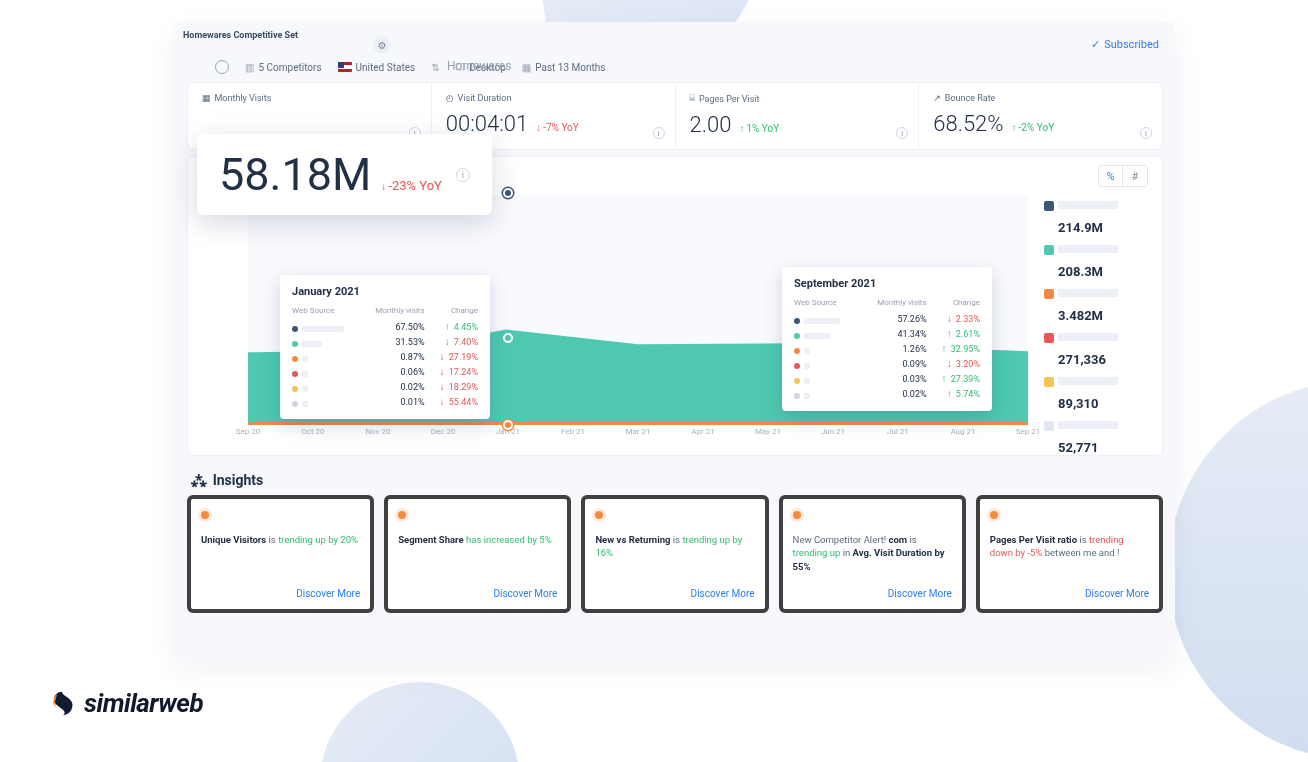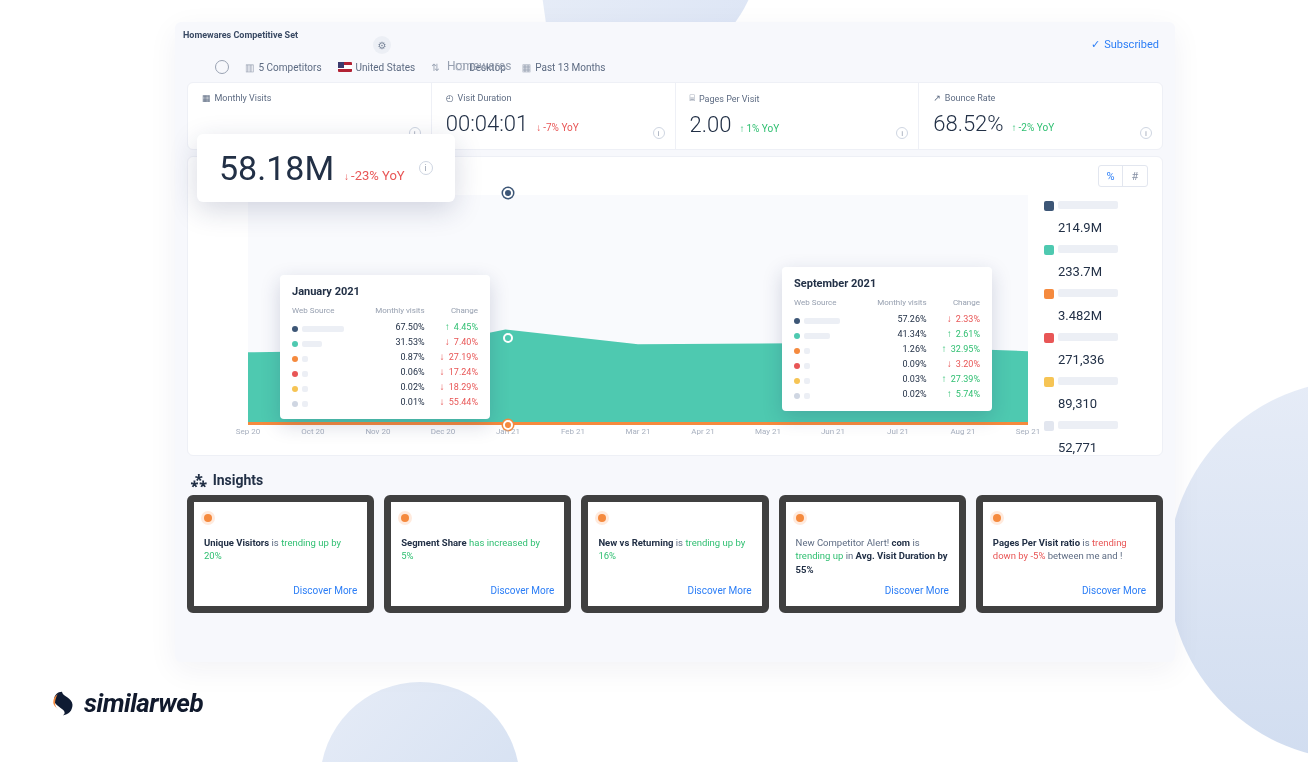--- a/index.html
+++ b/index.html
@@ -29,21 +29,21 @@
   .metric-value { margin-top:8px; display:flex; align-items:baseline; gap:8px;}
   .metric-value .big { font-size:22px; font-weight:300; color:#223046;}
   .metric-value .delta { font-size:10px;}
   .delta.down { color:#e85656;}
   .delta.up { color:#2fbf71;}
   .arrow { font-size:10px; margin-right:2px;}
   .info-dot { position:absolute; right:10px; bottom:10px; width:12px;height:12px;border:1px solid #cfd6e2;border-radius:50%; font-size:8px; color:#9aa3b3; display:flex; align-items:center; justify-content:center;}
   .metric-cell.active:after { content:""; position:absolute; left:10px; right:10px; bottom:-1px; height:2px; background:#2c7ef6; }
   
   .big-metric { position:absolute; left: 22px; top: 112px; z-index:10; background:#fff; border-radius:6px; box-shadow: 0 8px 28px rgba(30,40,90,0.18); padding: 14px 22px; display:flex; align-items:baseline; gap:10px; }
-  .big-metric .val { font-size:34px; font-weight:400; color:#223046;}
+  .big-metric .val { font-size:45px; font-weight:400; color:#223046;}
   .big-metric .info { width:14px;height:14px;border:1px solid #cfd6e2;border-radius:50%; font-size:9px; color:#9aa3b3; align-self:center; display:flex; align-items:center; justify-content:center; margin-left:4px;}
   
   .chart-panel { margin: 6px 12px 0; background:#fff; border:1px solid #eef0f6; border-radius:6px; padding: 14px 14px 10px; position:relative; height:300px;}
   .chart-toggle { position:absolute; right:14px; top:8px; display:flex; border:1px solid #e2e6ef; border-radius:3px; overflow:hidden;}
   .chart-toggle div { width:24px;height:20px;display:flex;align-items:center;justify-content:center;font-size:11px;color:#8892a6; border-right:1px solid #e2e6ef;}
   .chart-toggle div:last-child{border:none;}
   .chart-toggle div.active{color:#2c7ef6;}
   .chart-body { display:flex; height: calc(100% - 30px); margin-top:24px; position:relative;}
   .chart-plot { flex:1; position:relative; padding-left:46px; padding-bottom:14px;}
   .y-axis { position:absolute; left:0; top:0; bottom:14px; width:44px;}
@@ -58,36 +58,36 @@
   .chart-dot { position:absolute; width:10px; height:10px; border:2px solid #fff; border-radius:50%; background:#3d5676; transform:translate(-50%,-50%); box-shadow:0 0 0 1.5px #3d5676;}
   .chart-dot.teal { background:#4ec9b0; box-shadow:0 0 0 1.5px #4ec9b0;}
   .chart-dot.orange { background:#f58a3e; box-shadow:0 0 0 1.5px #f58a3e;}
   .x-axis { position:absolute; left:46px; right:0; bottom:0; height:12px;}
   .x-tick { position:absolute; font-size:8px; color:#a8b0bf; transform:translateX(-50%); white-space:nowrap;}
   .chart-side { width:120px; padding-left:16px; padding-top:4px;}
   .legend-row { margin-bottom:8px;}
   .legend-row .cb { width:10px;height:10px;border-radius:2px;display:inline-block;vertical-align:top;margin-right:4px;margin-top:2px;}
   .cb.c0{background:#3d5676;} .cb.c1{background:#4ec9b0;} .cb.c2{background:#f58a3e;} .cb.c3{background:#e85656;} .cb.c4{background:#f6c454;} .cb.c5{background:#e2e6ef;}
   .legend-bar { display:inline-block; width:60px; height:8px; background:#eceff5; border-radius:2px; vertical-align:top; margin-top:2px;}
-  .legend-val { font-size:13px; font-weight:400; color:#223046; margin-top:2px; padding-left:14px;}
+  .legend-val { font-size:13px; font-weight:700; color:#223046; margin-top:2px; padding-left:14px;}
   
   .tooltip-card { position:absolute; background:#fff; border-radius:4px; box-shadow: 0 6px 20px rgba(30,40,90,0.18); padding:10px 12px; font-size:9px; color:#5d6b82; z-index:5;}
   .tooltip-card h4 { font-size:11px; color:#223046; font-weight:700; margin-bottom:8px;}
   .tt-head { display:flex; font-size:8px; color:#97a0b0; margin-bottom:4px;}
   .tt-head .c1{width:78px;} .tt-head .c2{width:56px;text-align:right;} .tt-head .c3{width:54px;text-align:right;}
   .tt-row { display:flex; align-items:flex-end; padding:2px 0;}
   .tt-row .dot { width:6px;height:6px;border-radius:50%;margin-right:4px;}
   .tt-row .bar { height:6px; background:#eceff5; border-radius:2px; flex:0 0 auto;}
   .tt-row .c1{width:78px; display:flex; align-items:center;} 
   .tt-row .c2{width:56px;text-align:right;color:#223046;font-size:9px;} 
   .tt-row .c3{width:54px;text-align:right;font-size:9px;}
   
   .insights-title { display:flex; align-items:center; gap:6px; margin: 14px 16px 6px; font-size:14px; font-weight:700; color:#223046;}
   .insights-row { display:flex; gap:10px; padding: 0 12px 12px;}
-  .insight-card { flex:1; background:#fff; border:7px solid #404040; border-radius:6px; padding:12px 10px; position:relative; height:118px;}
+  .insight-card { flex:1; background:#fff; border:4px solid #404040; border-radius:6px; padding:12px 10px; position:relative; height:118px;}
   .insight-card .dot { width:8px;height:8px;border-radius:50%;background:#f58a3e; box-shadow:0 0 0 3px #ffeadd; display:inline-block; margin-bottom:10px;}
   .insight-text { font-size:9.5px; color:#5d6b82; line-height:1.4;}
   .insight-text .bold{font-weight:700;color:#223046;}
   .insight-text .green{color:#2fbf71;}
   .insight-text .red{color:#e85656;}
   .discover { position:absolute; right:10px; bottom:10px; color:#2c7ef6; font-size:10px;}
   
   .brand { position:absolute; left:48px; top:688px; display:flex; align-items:center; gap:8px; z-index:3;}
   .brand-glyph { width:28px;height:28px; }
   .brand-text { font-size:26px; font-weight:700; color:#111a2d; letter-spacing:-0.5px;font-style:italic;}
@@ -323,21 +323,21 @@
                 </span>
                 <span class="c2">0.02%</span>
                 <span class="c3 delta up"><span class="arrow">↑</span> 5.74%</span>
               </div>
             </div>
         </div>
       </div>
       <div class="chart-side">
         <div id="legend">
             <div class="legend-row"><span class="cb c0"></span><span class="legend-bar"></span><div class="legend-val">214.9M</div></div>
-            <div class="legend-row"><span class="cb c1"></span><span class="legend-bar"></span><div class="legend-val">233.7M</div></div>
+            <div class="legend-row"><span class="cb c1"></span><span class="legend-bar"></span><div class="legend-val">208.3M</div></div>
             <div class="legend-row"><span class="cb c2"></span><span class="legend-bar"></span><div class="legend-val">3.482M</div></div>
             <div class="legend-row"><span class="cb c3"></span><span class="legend-bar"></span><div class="legend-val">271,336</div></div>
             <div class="legend-row"><span class="cb c4"></span><span class="legend-bar"></span><div class="legend-val">89,310</div></div>
             <div class="legend-row"><span class="cb c5"></span><span class="legend-bar"></span><div class="legend-val">52,771</div></div>
           </div>
       </div>
     </div>
   </div>
 
   <div class="insights-title">

